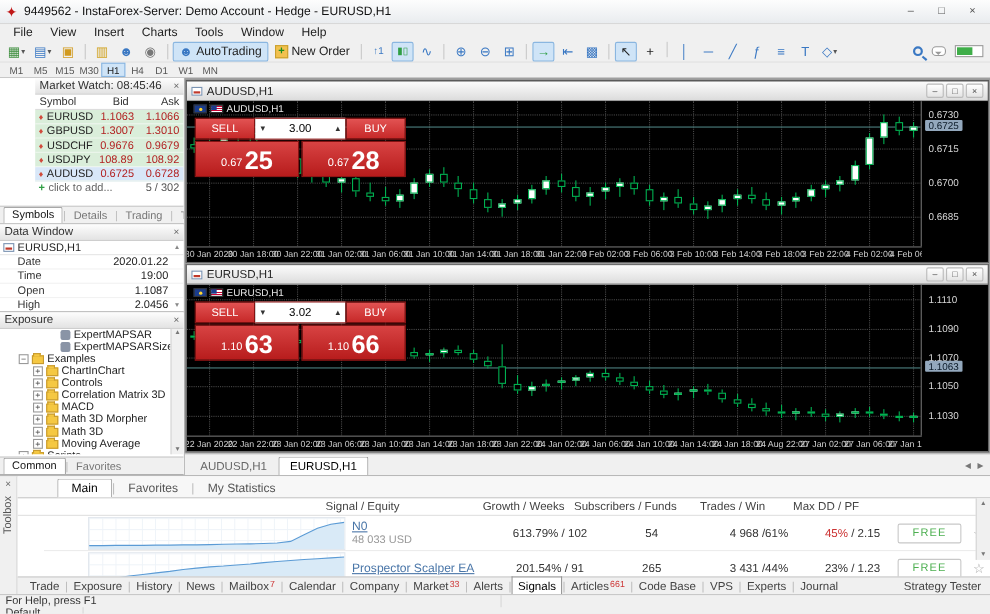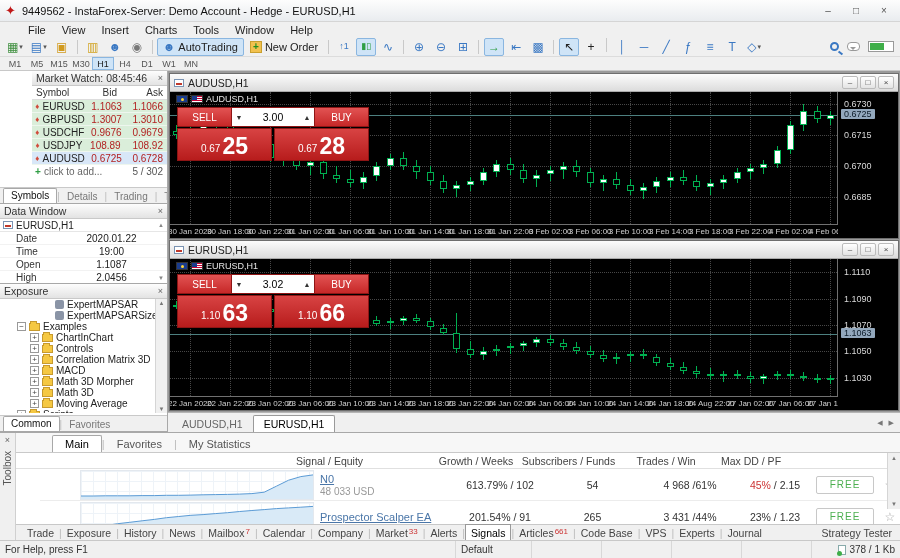--- a/index.html
+++ b/index.html
@@ -7,21 +7,21 @@
   body { font-family:"Liberation Sans","DejaVu Sans",sans-serif; font-size:11px; color:#222; }
   #app { position:relative; width:900px; height:558px; background:#f0f0f0; overflow:hidden; }
 
   
   .titlebar { position:absolute; top:0; left:0; right:0; height:22px; background:linear-gradient(#fdfdfd,#e9ecef); border-bottom:1px solid #d5d5d5; display:flex; align-items:center; padding-left:5px; }
   .app-logo { color:#c01818; font-size:13px; margin-right:6px; }
   .titletext { font-size:11px; color:#111; }
   .winctl { position:absolute; right:2px; top:2px; display:flex; }
   .winctl .wbtn { width:28px; height:17px; display:flex; align-items:center; justify-content:center; color:#555; font-size:10px; border:1px solid transparent; }
 
-  .menubar { position:absolute; top:22px; left:16px; right:0; height:15px; background:#f0f0f0; display:flex; align-items:center; padding-left:4px; }
+  .menubar { position:absolute; top:22px; left:0; right:0; height:15px; background:#f0f0f0; display:flex; align-items:center; padding-left:4px; }
   .mitem { padding:0 8px; font-size:11px; color:#222; }
 
   .toolbar { position:absolute; top:37px; left:0; right:0; height:20px; background:#f0f0f0; border-bottom:1px solid #dcdcdc; display:flex; align-items:center; padding-left:3px; }
   .tbtn { height:18px; min-width:20px; padding:0 2px; display:flex; align-items:center; justify-content:center; border:1px solid transparent; border-radius:2px; margin:0 1px; font-size:12px; }
   .tbtn.active { background:#cfe4f7; border-color:#8ab6e0; }
   .tbtn .glyph { line-height:1; }
   .tbtn .dd { font-size:7px; color:#555; margin-left:1px; }
   .tsep { width:1px; height:14px; background:#c9c9c9; margin:0 4px; }
   .tbtn-text { height:18px; display:flex; align-items:center; gap:3px; padding:0 5px; border:1px solid transparent; border-radius:2px; font-size:11px; color:#222; }
   .tbtn-text.active { background:#cfe4f7; border-color:#8ab6e0; }
@@ -61,21 +61,21 @@
   .mwadd .plus { color:#2f9e44; width:12px; text-align:center; font-weight:bold; }
   .mwadd .cnt { margin-left:auto; padding-right:4px; color:#555; }
 
   #dw { top:133px; height:80px; }
   .dwsym { display:flex; align-items:center; height:13px; border-bottom:1px solid #e6e6e6; font-size:10px; padding-left:3px; gap:3px; }
   .chart-mini-ico { width:10px; height:8px; background:#fff; border:1px solid #7a93b2; position:relative; }
   .chart-mini-ico::after { content:""; position:absolute; left:1px; top:3px; width:6px; height:2px; background:#c0392b; }
   .dwscroll { margin-left:auto; color:#888; font-size:6px; padding-right:3px; }
   .dwrow { display:flex; height:13px; align-items:center; font-size:10px; border-bottom:1px solid #f2f2f2; }
   .dwrow .lbl { width:70px; padding-left:16px; color:#333; }
-  .dwrow .val { flex:1; text-align:center; padding-right:14px; color:#222; }
+  .dwrow .val { flex:1; text-align:right; padding-right:14px; color:#222; }
   .dwdown { position:absolute; right:3px; bottom:2px; color:#888; font-size:6px; }
 
   #nav { top:213px; height:148px; }
   .tree { position:absolute; top:15px; left:0; right:12px; bottom:18px; overflow:hidden; }
   .trow { display:flex; align-items:center; height:11px; font-size:10px; color:#222; white-space:nowrap; }
   .tbox { width:9px; height:9px; border:1px solid #999; background:#fff; font-size:8px; line-height:7px; text-align:center; color:#444; margin-right:3px; flex:0 0 9px; }
   .tbox.none { visibility:hidden; }
   .fold-ico { width:11px; height:8px; background:#f5c842; border:1px solid #c79a2e; margin-right:3px; flex:0 0 11px; position:relative; }
   .fold-ico::before { content:""; position:absolute; top:-3px; left:0; width:5px; height:2px; background:#f5c842; border:1px solid #c79a2e; border-bottom:none; }
   .exp-ico { width:9px; height:9px; background:#8a94a6; border-radius:2px; margin-right:3px; flex:0 0 9px; }
@@ -155,21 +155,21 @@
   .sigscroll { position:absolute; right:0; top:20px; bottom:16px; width:13px; background:#f0f0f0; border-left:1px solid #d5d5d5; display:flex; flex-direction:column; justify-content:space-between; align-items:center; font-size:6px; color:#777; padding:2px 0; }
 
   .btabs { position:absolute; left:16px; right:0; bottom:0; height:16px; background:#f0f0f0; border-top:1px solid #c8c8c8; display:flex; align-items:center; padding-left:6px; font-size:10.5px; color:#444; }
   .btab { padding:0 5px; white-space:nowrap; display:flex; align-items:flex-start; }
   .btab sup { color:#cc3333; font-size:8px; margin-left:1px; }
   .btab.active { background:#fff; border:1px solid #999; border-bottom:none; height:16px; align-items:center; margin-top:-1px; color:#000; }
   .btab-sep { color:#bbb; }
   .btabs-right { margin-left:auto; margin-right:8px; color:#444; }
 
   
-  .statusbar { position:absolute; top:540px; left:0; right:0; height:18px; background:#f0f0f0; border-top:1px solid #c8c8c8; display:flex; align-items:stretch; font-size:10px; color:#333; }
+  .statusbar { position:absolute; top:540px; left:0; right:0; height:18px; background:#f0f0f0; border-top:1px solid #c8c8c8; display:flex; align-items:stretch; font-size:10px; color:#333;flex-direction:column; }
   .scell { border-right:1px solid #d8d8d8; display:flex; align-items:center; padding:0 5px; }
   .scell.help { width:456px; } .scell.prof { width:76px; } .scell.empty { width:70px; }
   .scell.traffic { margin-left:auto; border-right:none; gap:3px; }
   .traffic-ico { width:8px; height:10px; background:#fff; border:1px solid #8aa; position:relative; }
   .traffic-ico::after { content:""; position:absolute; left:-2px; bottom:-2px; width:5px; height:5px; background:#3fae49; border-radius:50%; }
 </style>
 </head>
 <body>
 
 <div id="app">

